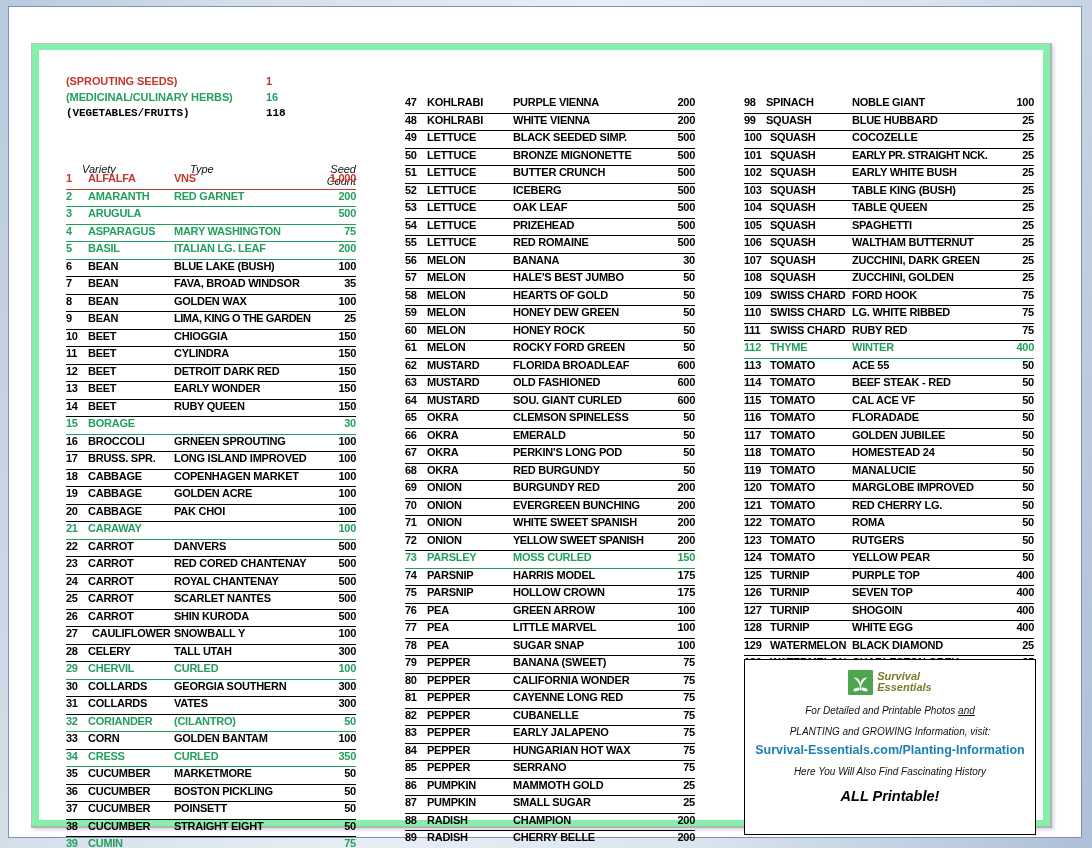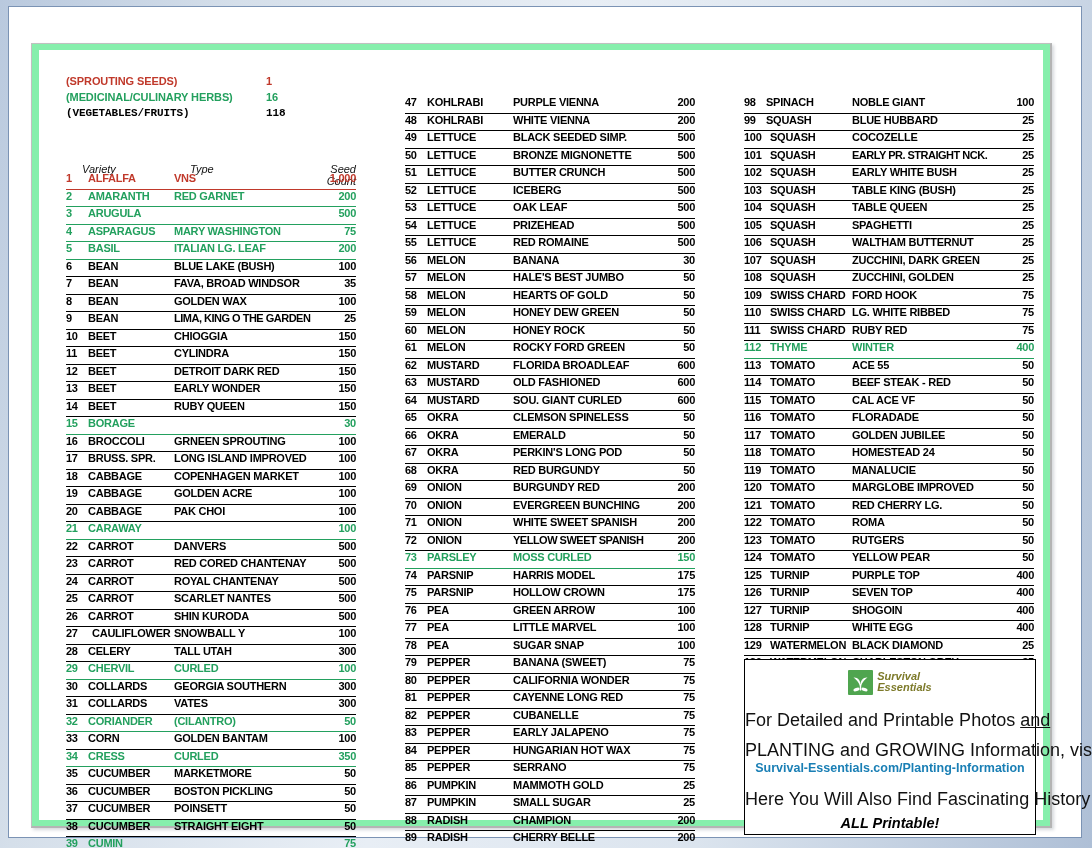--- a/index.html
+++ b/index.html
@@ -149,24 +149,25 @@
     display: inline-flex;
     flex-direction: column;
     line-height: 11px;
     font-size: 11px;
     font-weight: bold;
     font-style: italic;
     color: #7d7a2a;
     text-align: left;
   }
   .promo-line {
-    font-size: 18px;
+    font-size: 10px;
+    font-style: italic;
     color: #111;
     line-height: 18px;
-    margin-top: 12px;
+    margin-top: 3px;
     white-space: nowrap;
   }
   .promo-line .u { text-decoration: underline; }
   .promo-url {
     font-size: 12.5px;
     font-weight: bold;
     font-style: normal;
     color: #1a7fb5;
     line-height: 19px;
     white-space: nowrap;

